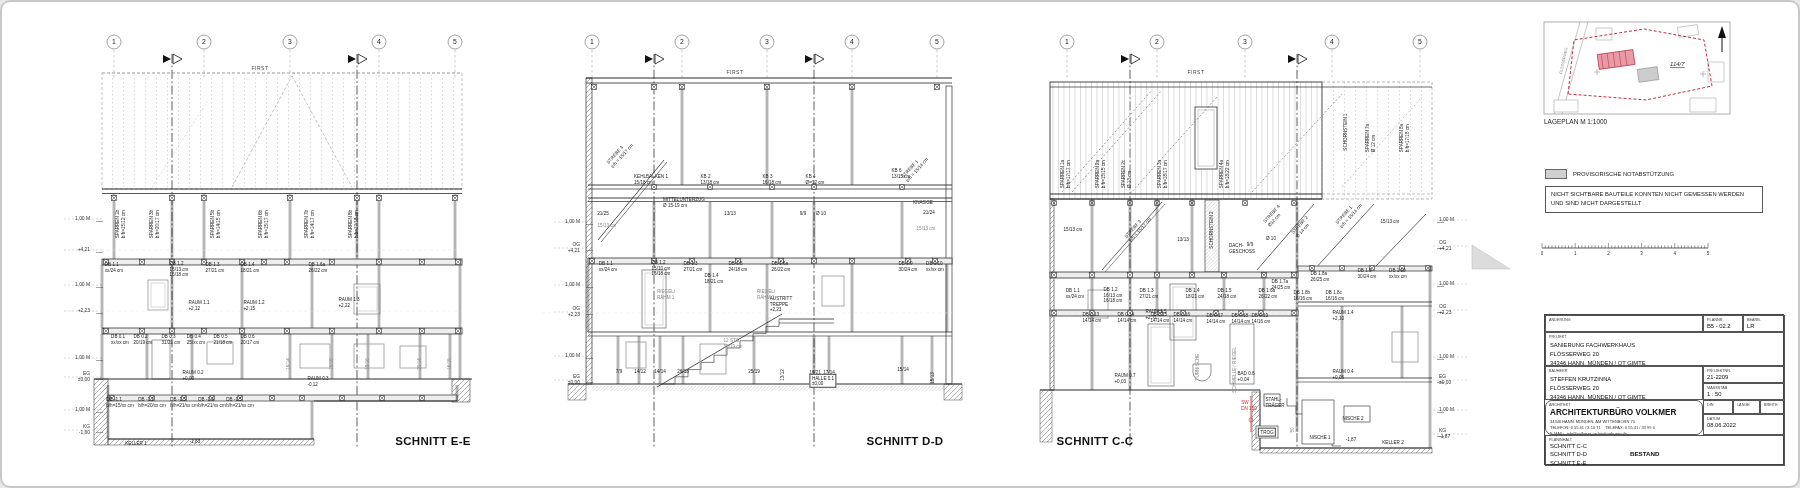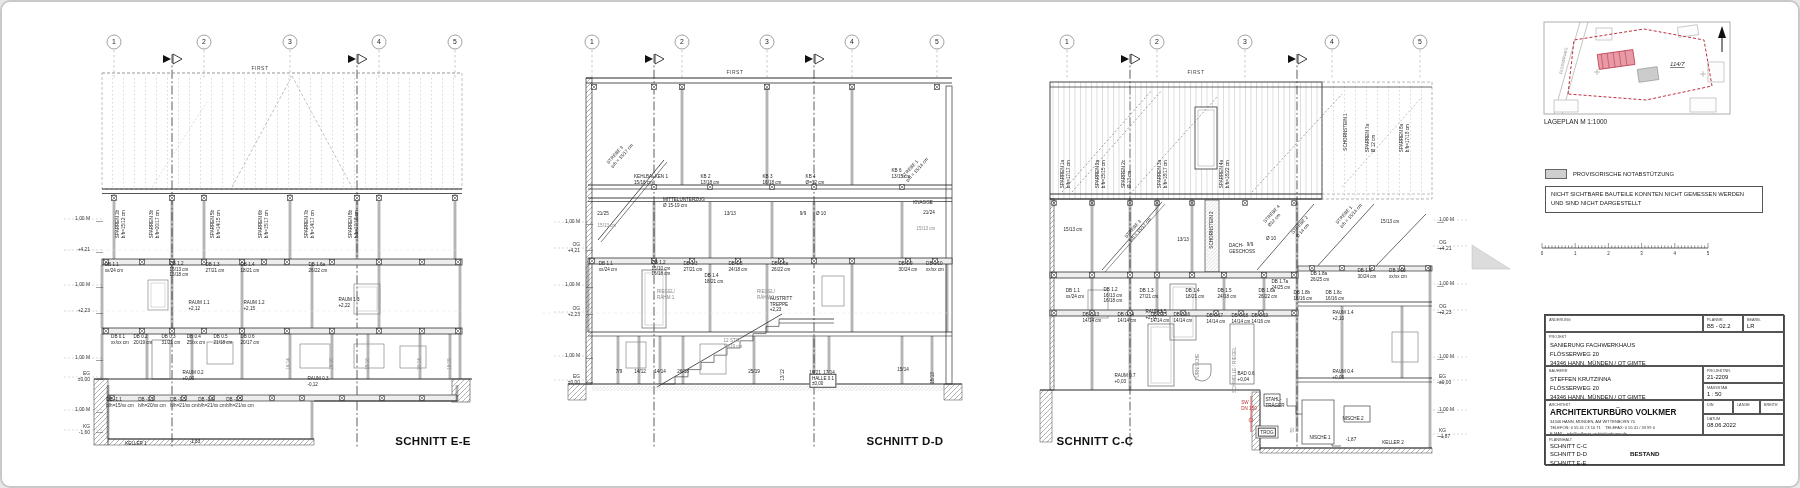--- a/index.html
+++ b/index.html
@@ -1065,21 +1065,21 @@
 <span>34346 HANN. MÜNDEN / OT GIMTE</span></div>
     </div>
     <div class="cell" style="left:158px;top:51px;width:82px;height:17px;">
       <div class="lbl">PROJEKTNR.</div>
       <div class="val">21-2209</div>
     </div>
     <div class="cell" style="left:158px;top:68px;width:82px;height:17px;">
       <div class="lbl">MASSSTAB</div>
       <div class="val">1 : 50</div>
     </div>
-    <div class="cell" style="left:0;top:85px;width:158px;height:35px;">
+    <div class="cell" style="left:0;top:85px;width:158px;height:35px;border-radius:7px;">
       <div class="lbl">ARCHITEKT</div>
       <div class="bigname">ARCHITEKTURBÜRO VOLKMER</div>
       <div class="tiny"><span>34346 HANN. MÜNDEN, AM WITTENBORN 70</span>
 <span>TELEFON: 0 55 41 / 3 10 71    TELEFAX: 0 55 41 / 33 99 0</span>
 <span>E-MAIL:  info@volkmer-architekturbuero.de</span></div>
     </div>
     <div class="cell" style="left:158px;top:85px;width:30px;height:14px;">
       <div class="lbl">DIN</div>
     </div>
     <div class="cell" style="left:188px;top:85px;width:27px;height:14px;">

